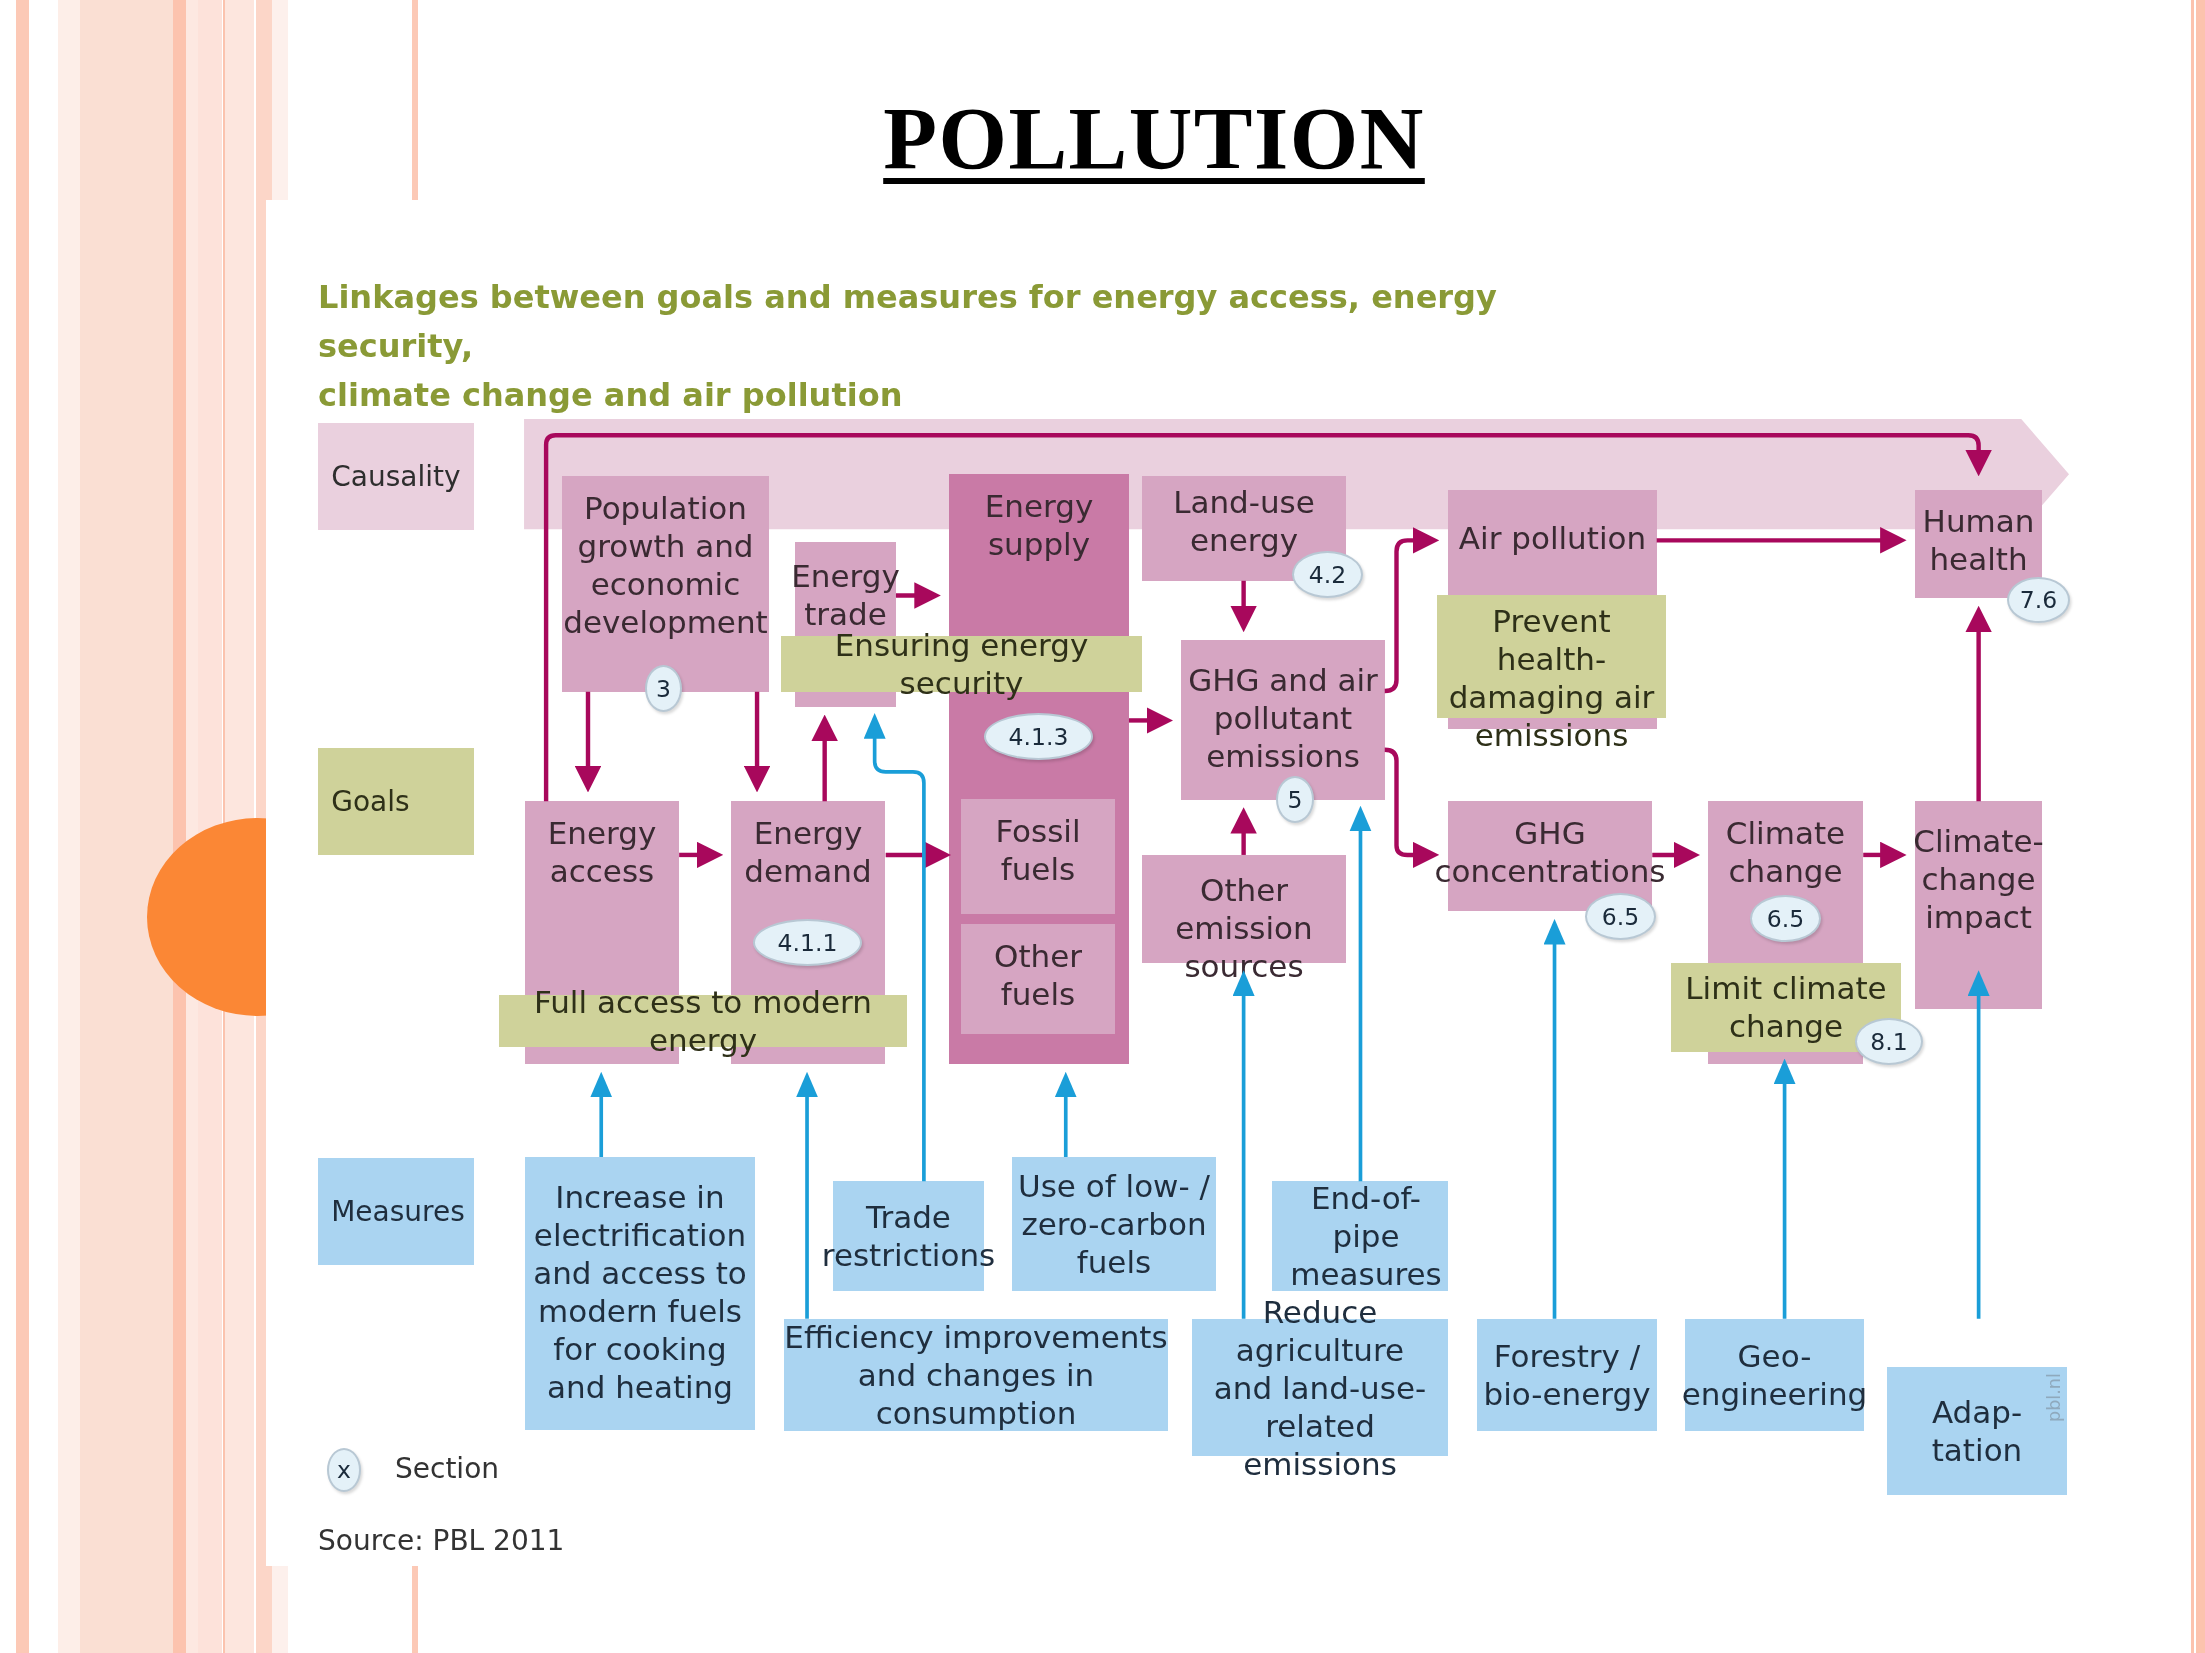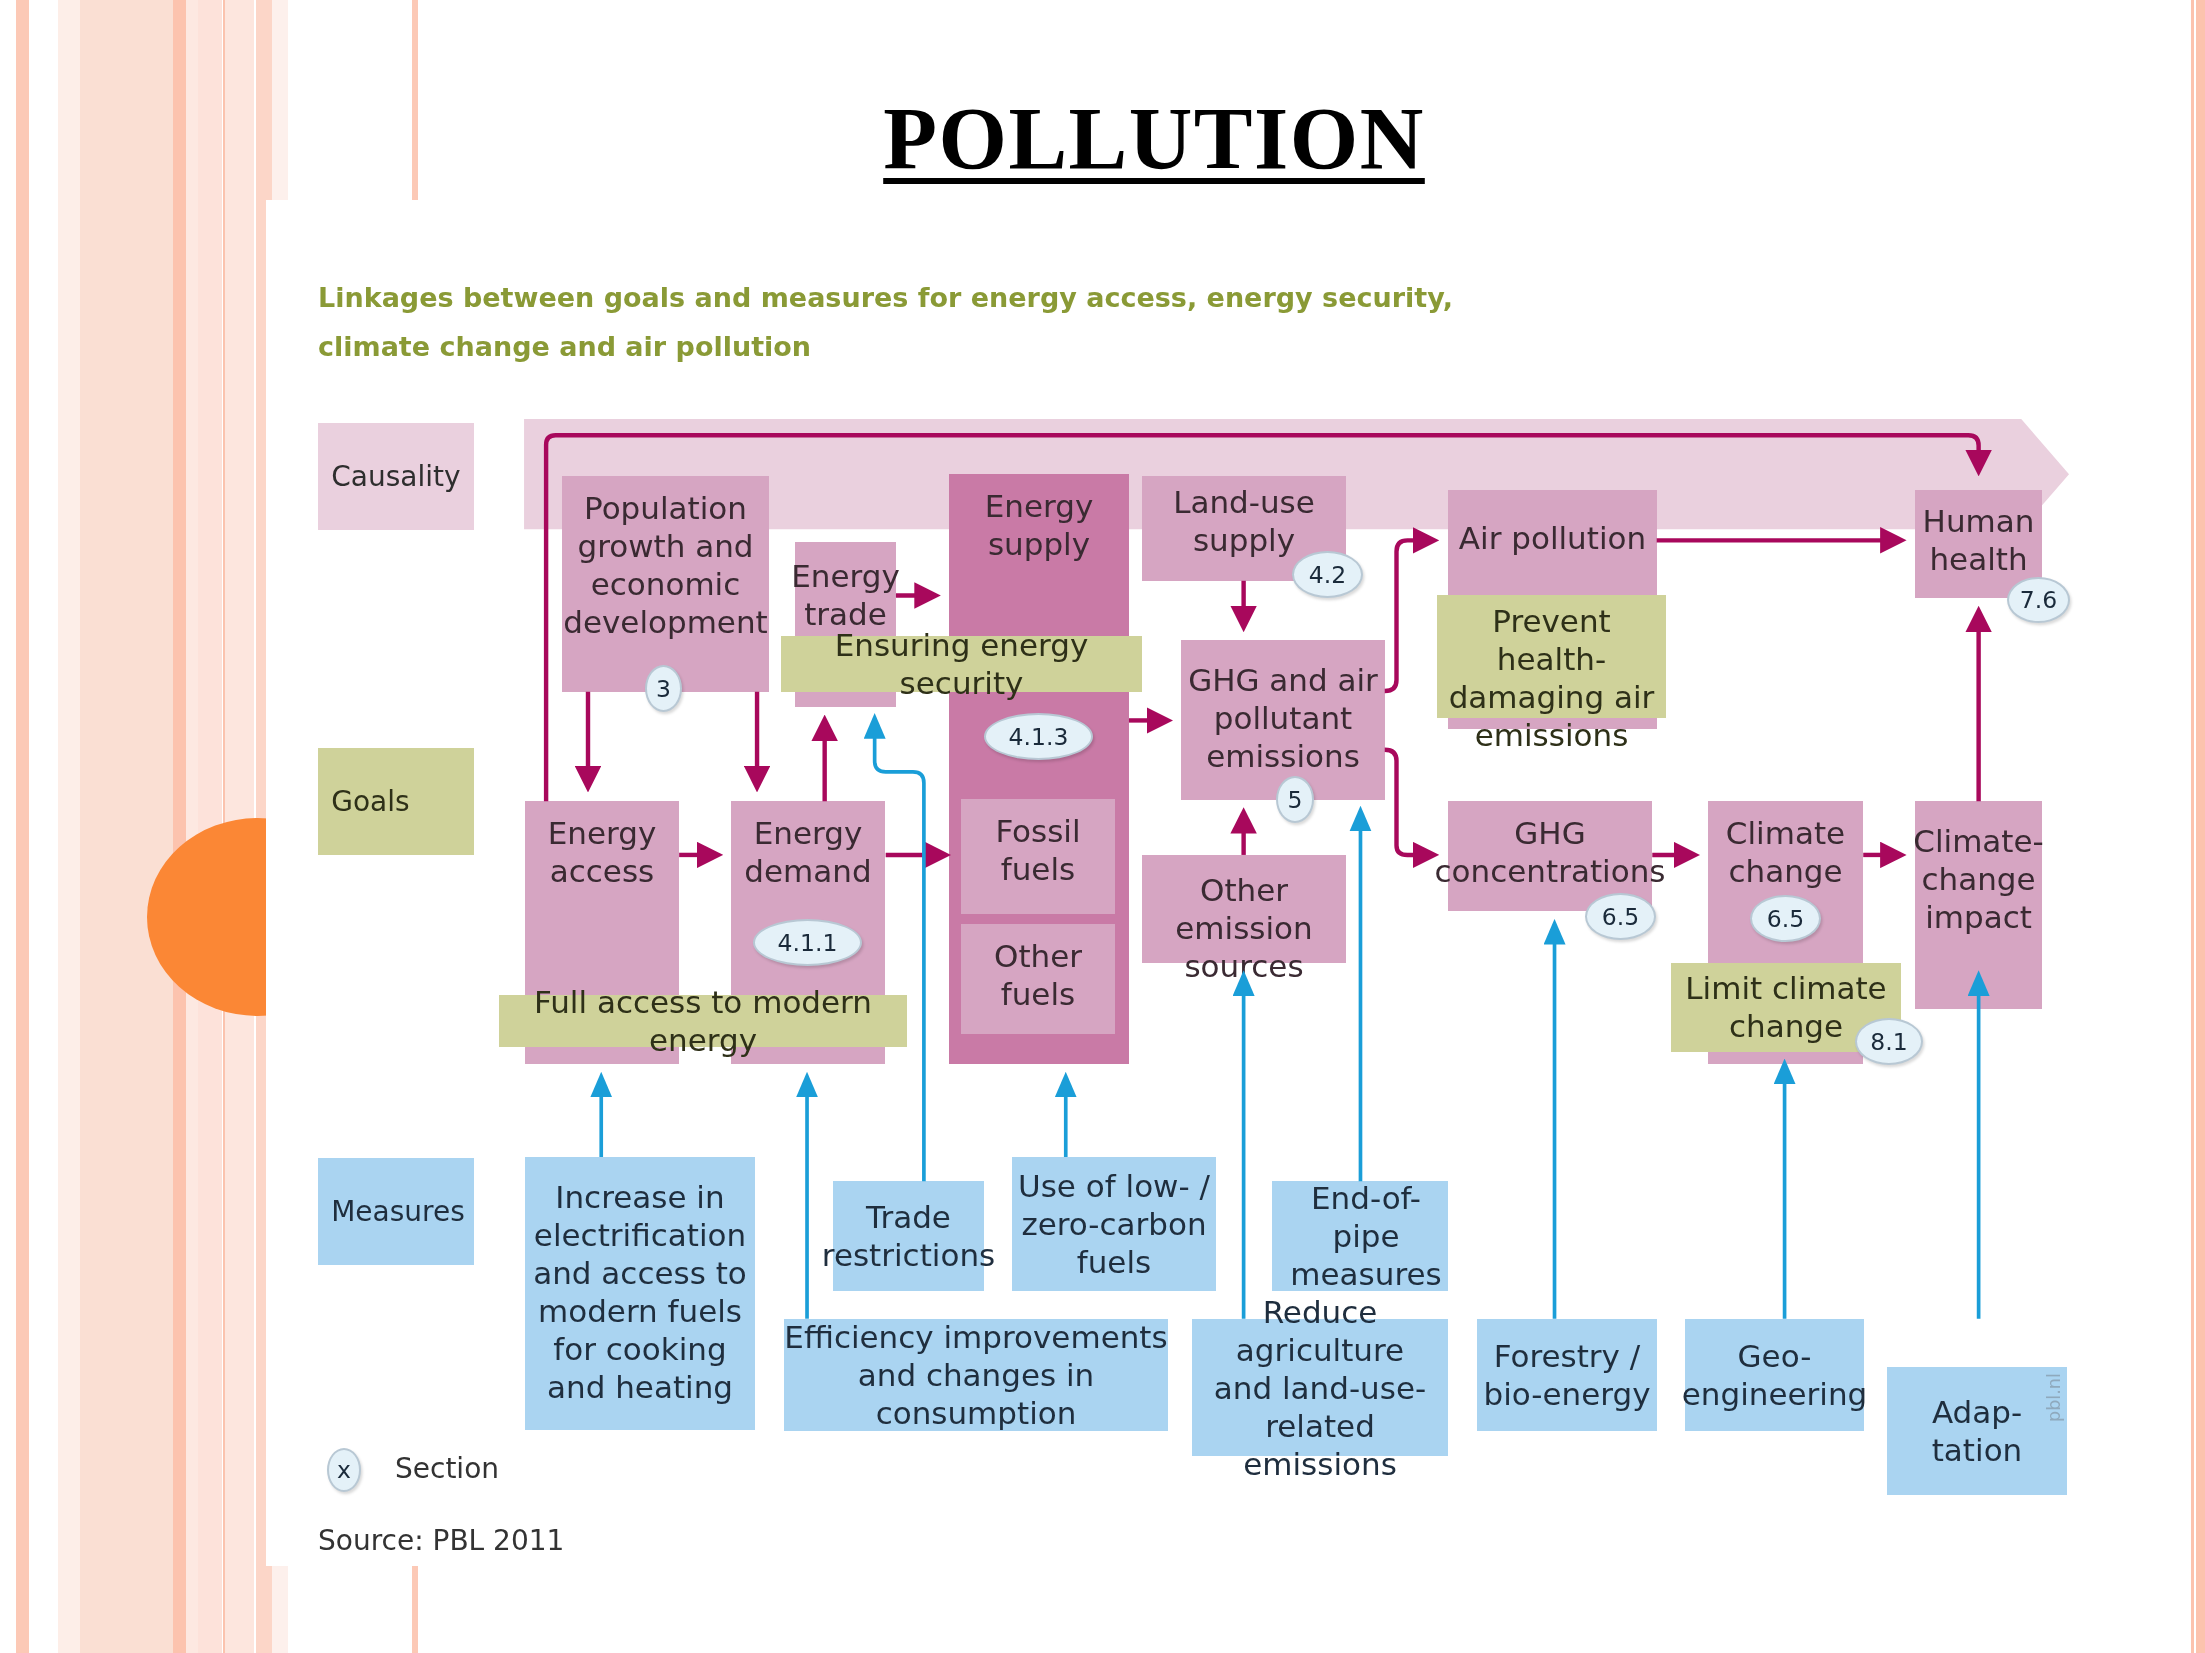--- a/index.html
+++ b/index.html
@@ -1,21 +1,21 @@
 <!DOCTYPE html>
 <html style="font-size:11.8px"><head>
 <meta charset="utf-8">
 <style>
   html, body { margin:0; padding:0; }
   body { width:2205px; height:1654px; position:relative; overflow:hidden; background:#ffffff; font-family:"DejaVu Sans", sans-serif; }
   .stripe { position:absolute; top:0; height:1654px; }
   .abs { position:absolute; box-sizing:border-box; }
   .slide-title { position:absolute; left:0; width:2308px; top:88px; text-align:center; font-family:"Liberation Serif", serif; font-weight:bold; font-size:88px; color:#000; text-decoration:underline; text-decoration-thickness:5.9px; text-underline-offset:10.3px; letter-spacing:1.5px; }
   .panel { position:absolute; left:266px; top:200px; width:1844px; height:1366px; background:#ffffff; }
-  .subtitle { position:absolute; left:318px; top:273px; width:1323px; font-family:"DejaVu Sans", sans-serif; font-weight:bold; font-size:27px; line-height:49px; color:#8a9a36; }
+  .subtitle { position:absolute; left:318px; top:273px; width:1323px; font-family:"DejaVu Sans", sans-serif; font-weight:bold; font-size:32px; line-height:49px; color:#8a9a36; }
   .box { position:absolute; box-sizing:border-box; display:flex; align-items:flex-start; justify-content:center; text-align:center; font-family:"DejaVu Sans", sans-serif; color:#3a2a32; font-size:31px; line-height:38px; padding-top:13.2px; white-space:pre-line; }
   .pink { background:#d6a5c2; }
   .pinkdark { background:#c97aa6; }
   .green { background:#cfd29a; color:#2e3018; }
   .blue { background:#aad4f1; color:#1f2e3e; }
   .rowlabel { position:absolute; box-sizing:border-box; display:flex; align-items:center; padding-left:13.2px; font-size:28px; color:#2e2e2e; font-family:"DejaVu Sans", sans-serif; }
   .badge { position:absolute; box-sizing:border-box; background:#e4f1f8; border:2.2px solid #b8c8d4; border-radius:50%; display:flex; align-items:center; justify-content:center; font-size:23.5px; color:#1a2a3a; font-family:"DejaVu Sans", sans-serif; box-shadow:1.5px 2.2px 2.9px rgba(0,0,0,0.15); }
   .centered { align-items:center; padding-top:0; }
   svg.links { position:absolute; left:0; top:0; width:2205px; height:1654px; pointer-events:none; }
   .legend-text { position:absolute; font-size:28px; color:#333; font-family:"DejaVu Sans", sans-serif; }
@@ -64,21 +64,21 @@
 development</div>
 <div class="box pink" style="left:795px;top:542px;width:101px;height:165px;padding-top:14.7px;">Energy
 trade</div>
 <div class="box pinkdark" style="left:949px;top:474px;width:180px;height:590px;">Energy
 supply</div>
 <div class="box pink" style="left:961px;top:799px;width:154px;height:115px;">Fossil
 fuels</div>
 <div class="box pink" style="left:961px;top:924px;width:154px;height:110px;">Other
 fuels</div>
 <div class="box pink" style="left:1142px;top:476px;width:204px;height:105px;padding-top:7.4px;">Land-use
-supply</div>
+energy</div>
 <div class="box pink" style="left:1181px;top:640px;width:204px;height:160px;padding-top:20.6px;">GHG and air
 pollutant
 emissions</div>
 <div class="box pink" style="left:1448px;top:490px;width:209px;height:239px;padding-top:29px;">Air pollution</div>
 <div class="box pink" style="left:1915px;top:490px;width:127px;height:108px;padding-top:11.8px;">Human
 health</div>
 <div class="box pink" style="left:525px;top:801px;width:154px;height:263px;">Energy
 access</div>
 <div class="box pink" style="left:731px;top:801px;width:154px;height:263px;">Energy
 demand</div>

